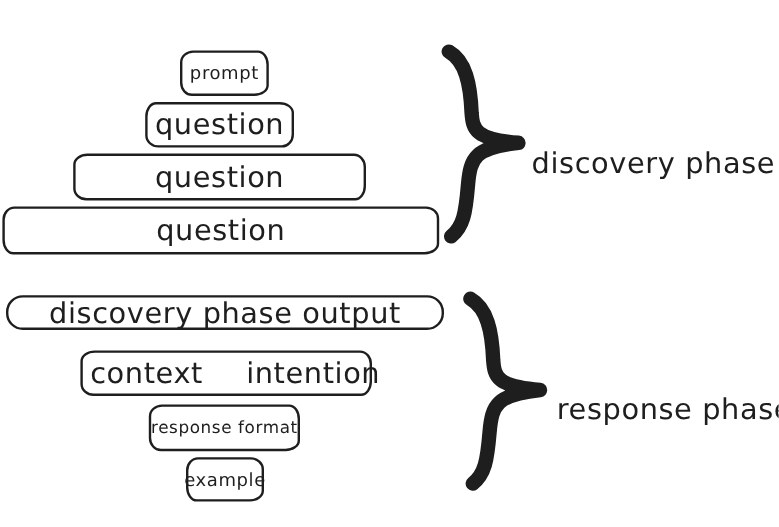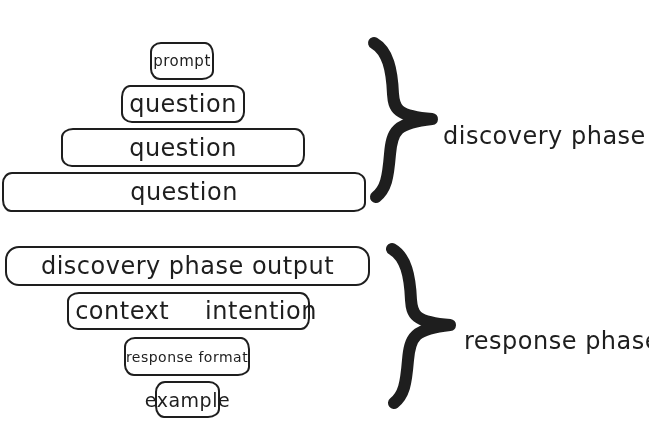--- a/index.html
+++ b/index.html
@@ -26,29 +26,29 @@
     white-space:nowrap;
     font-size:24px;
     letter-spacing:0.5px;
   }
   
   .r1{border-radius:11px 9px 12px 10px / 10px 12px 9px 11px;}
   .r2{border-radius:9px 12px 10px 11px / 12px 9px 11px 10px;}
   .r3{border-radius:12px 10px 9px 11px / 9px 11px 12px 10px;}
   .r4{border-radius:10px 11px 12px 9px / 11px 10px 9px 12px;}
 
-  .box-prompt          {left:150px; top:42px;  width:64px;  height:38px; font-size:15px;}
+  .box-prompt          {left:150px; top:42px;  width:74px;  height:38px; font-size:15px;}
   .box-question-1      {left:121px; top:85px;  width:124px; height:38px;}
   .box-question-2      {left:61px;  top:128px; width:244px; height:39px;}
   .box-question-3      {left:2px;   top:172px; width:364px; height:40px;}
 
-  .box-discovery-output{left:5px;   top:246px; width:365px; height:40px;border-radius:14px;}
+  .box-discovery-output{left:5px;   top:246px; width:365px; height:29px;border-radius:14px;}
   .box-context-intent  {left:67px;  top:292px; width:243px; height:38px; gap:36px;padding-left:15px;}
   .box-response-format {left:124px; top:337px; width:126px; height:39px; font-size:14px;}
-  .box-example         {left:155px; top:381px; width:65px;  height:37px; font-size:19px;}
+  .box-example         {left:155px; top:381px; width:65px;  height:37px; font-size:15px;}
 
   .brace{position:absolute;}
   .brace-top{left:364px; top:34px;}
   .brace-bottom{left:382px; top:240px;}
   .brace path{
     fill:none;
     stroke:var(--stroke);
     stroke-width:12;
     stroke-linecap:round;
     stroke-linejoin:round;

